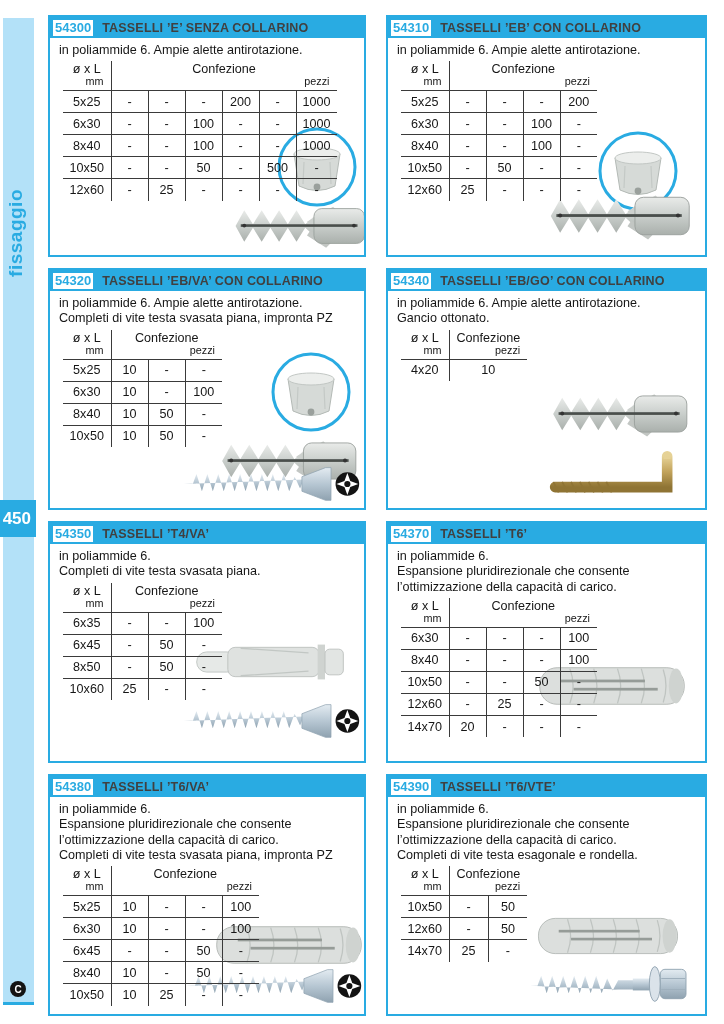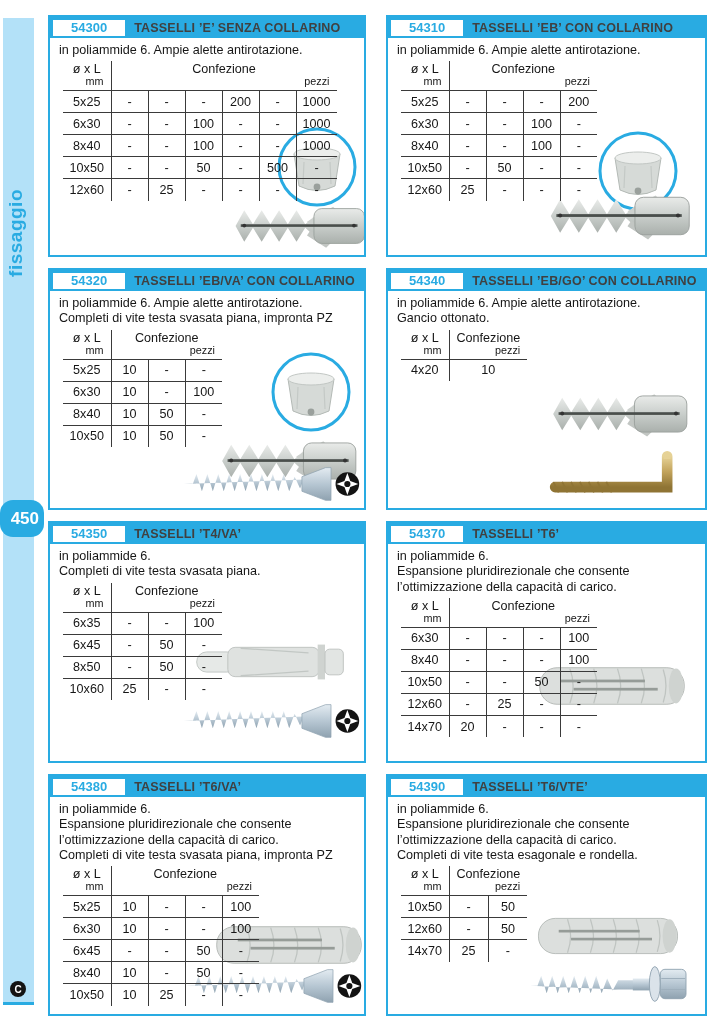--- a/index.html
+++ b/index.html
@@ -18,23 +18,23 @@
   }
   .fissaggio {
     position:absolute; left:0; top:168px; width:31px; height:130px;
     display:flex; align-items:center; justify-content:center;
   }
   .fissaggio span {
     writing-mode:vertical-rl; transform:rotate(180deg);
     color:#29abe2; font-weight:bold; font-size:19px; letter-spacing:0.5px;
   }
   .page-num {
-    position:absolute; left:0; top:500px; width:44px; height:37px;
+    position:absolute; left:0; top:500px; width:36px; height:37px;
     background:#29abe2; color:#ffffff; font-weight:bold; font-size:17px;
-    display:flex; align-items:center; justify-content:flex-end; padding-right:5px;border-radius:13px;
+    display:flex; align-items:center; justify-content:flex-end; padding-right:5px;
   }
   .logo-c {
     position:absolute; left:10px; top:981px; width:16px; height:16px;
     border-radius:50%; background:#141414; color:#ffffff;
     font-size:10px; font-weight:bold;
     display:flex; align-items:center; justify-content:center;
   }
   
   .grid {
     position:absolute; left:48px; top:15px; width:659px;
@@ -43,21 +43,21 @@
   }
   .panel {
     border:2px solid #29abe2; background:#ffffff; position:relative; overflow:hidden;
   }
   .panel-header {
     background:#29abe2; height:21px;
     display:flex; align-items:center; gap:9px; padding:0 3px;
   }
   .code-box {
     background:#ffffff; color:#29abe2; font-weight:bold; font-size:13px;
-    padding:0 18px; height:16px; line-height:16px; flex:0 0 auto;
+    padding:0 2px; height:16px; line-height:16px; flex:0 0 auto;
   }
   .panel-title {
     color:#404040; font-weight:bold; font-size:12.5px; letter-spacing:0.2px;
     white-space:nowrap;
   }
   .panel-body { padding:3px 8px 0 8px; position:relative; height:calc(100% - 21px); }
   .desc {
     font-size:12.6px; line-height:1.22; color:#161616;
     white-space:pre-line; margin:2px 0 3px 1px;
   }

